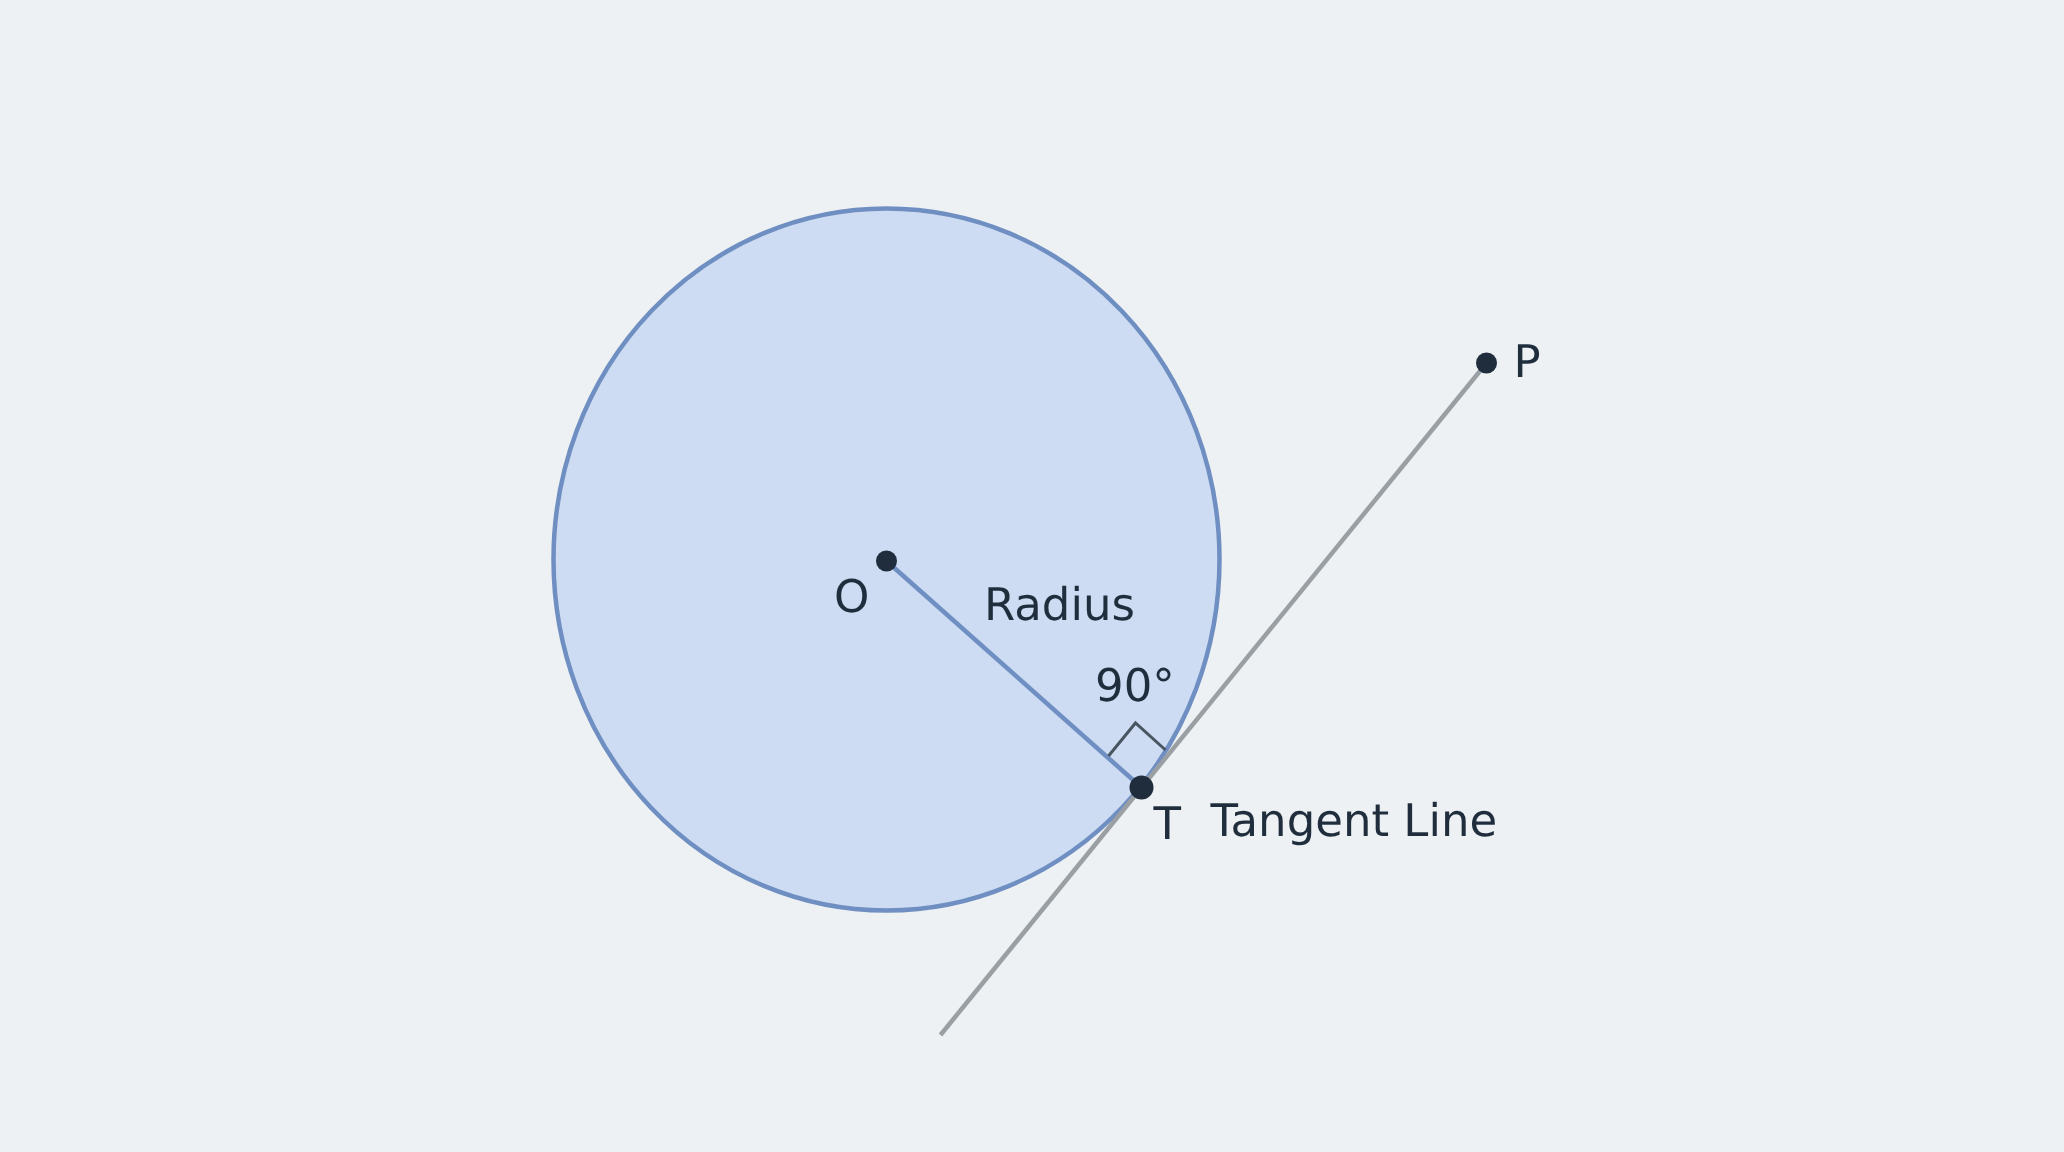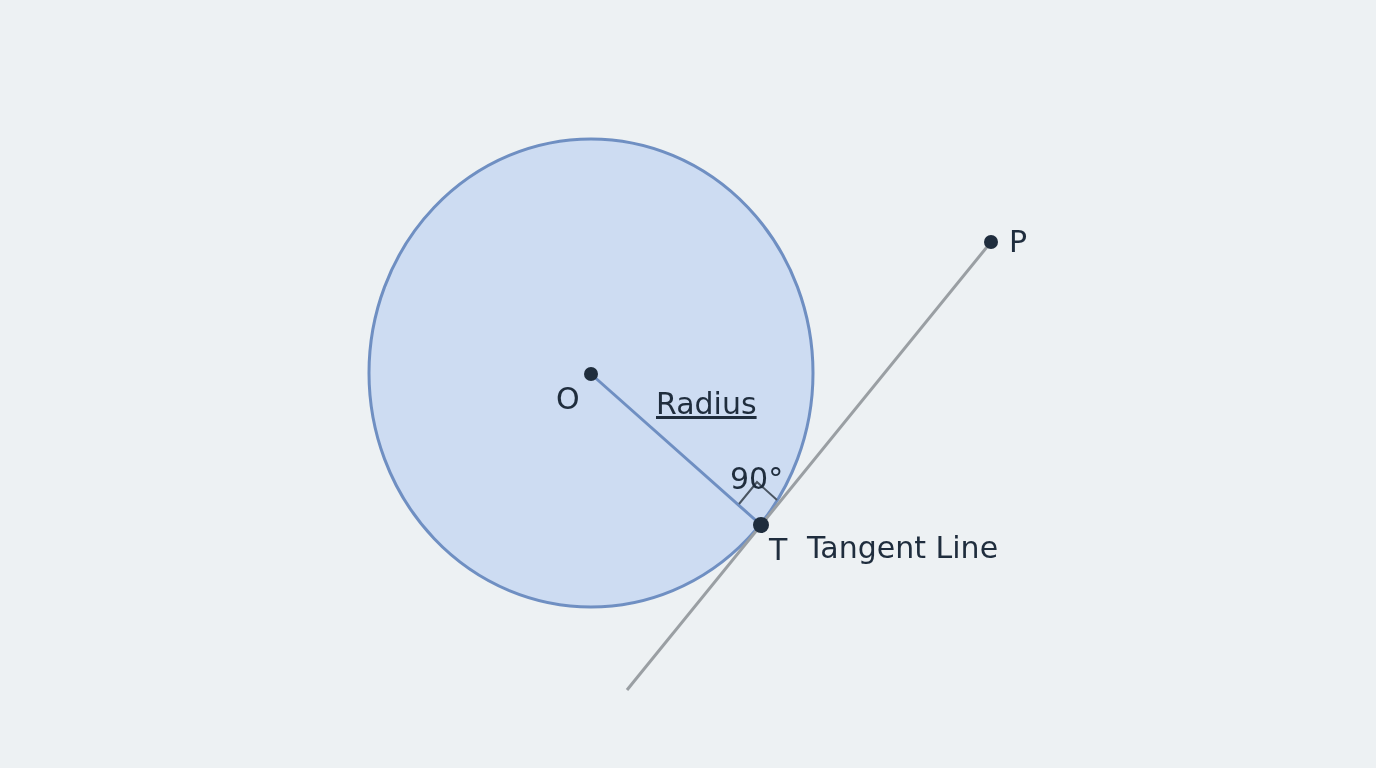--- a/index.html
+++ b/index.html
@@ -15,17 +15,17 @@
   <ellipse cx="591" cy="373" rx="222" ry="234" fill="#cddcf2" stroke="#6f8fc2" stroke-width="3"></ellipse>
   <line x1="627" y1="690" x2="991" y2="242" stroke="#9a9fa3" stroke-width="3"></line>
   <line x1="591" y1="374" x2="761" y2="525" stroke="#6f8fc2" stroke-width="3"></line>
   <polyline points="739,504 757,482 777,500" fill="none" stroke="#4a5562" stroke-width="2"></polyline>
   <circle cx="591" cy="374" r="7" fill="#1f2d3d"></circle>
   <circle cx="761" cy="525" r="8" fill="#1f2d3d"></circle>
   <circle cx="991" cy="242" r="7" fill="#1f2d3d"></circle>
 </svg>
 
 <div class="lbl" style="left:556px; top:384px;">O</div>
-<div class="lbl" style="left:656px; top:389px;text-decoration:underline;">Radius</div>
-<div class="lbl" style="left:730px; top:464px;text-align:center;">90°</div>
+<div class="lbl" style="left:656px; top:389px;">Radius</div>
+<div class="lbl" style="left:730px; top:443px;text-align:center;">90°</div>
 <div class="lbl" style="left:769px; top:535px;">T</div>
 <div class="lbl" style="left:807px; top:533px;text-align:center;">Tangent Line</div>
 <div class="lbl" style="left:1009px; top:227px;">P</div>
 
 </body></html>

